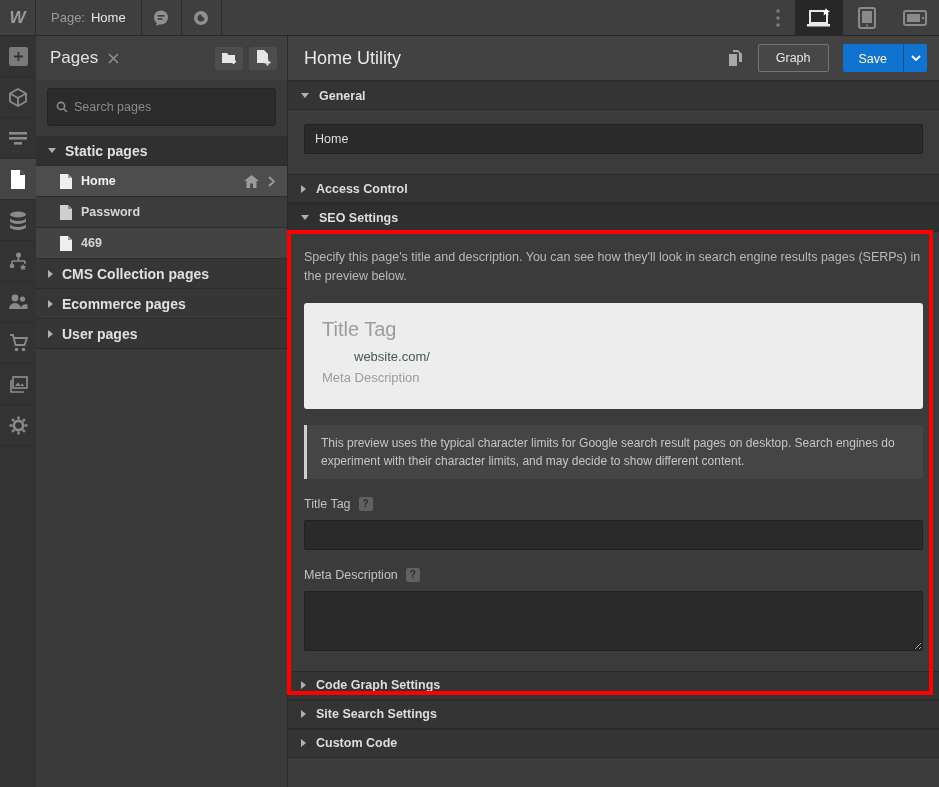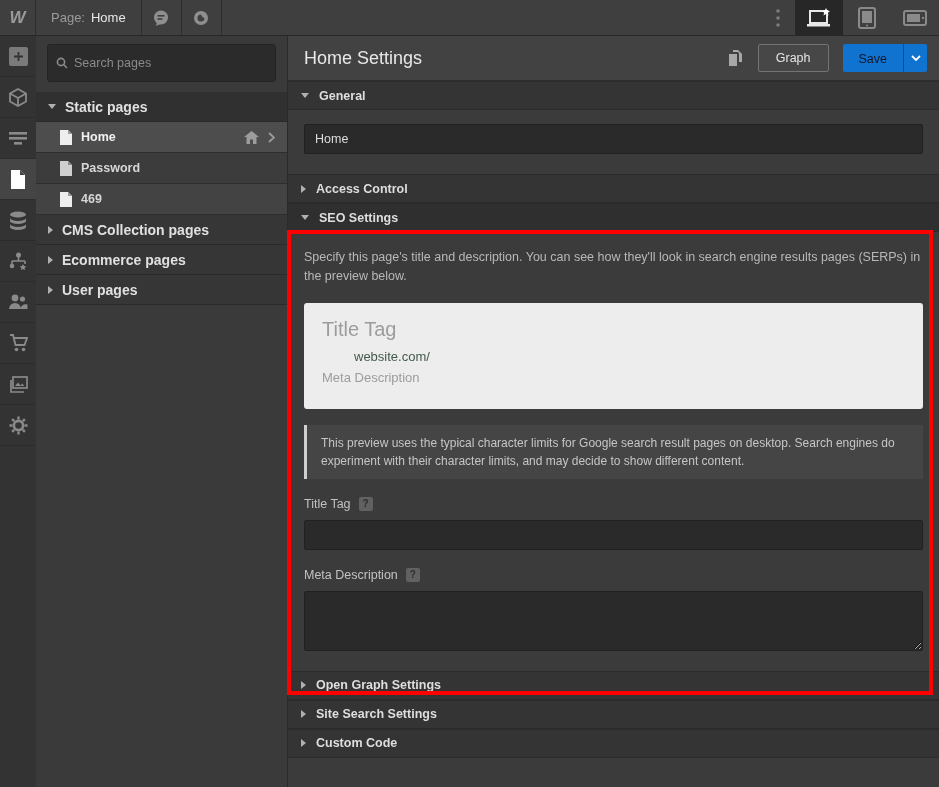--- a/index.html
+++ b/index.html
@@ -63,21 +63,21 @@
   
   .settings { position:absolute; top:36px; left:288px; width:651px; height:751px; background:#3b3b3b; }
   .settings-head { height:45px; background:#424242; display:flex; align-items:center;
     padding:0 12px 0 16px; border-bottom:1px solid #2d2d2d; }
   .settings-title { font-size:18px; color:#e8e8e8; }
   .head-actions { margin-left:auto; display:flex; align-items:center; gap:14px; }
   .copy-btn { color:#a8a8a8; display:flex; cursor:pointer; }
   .btn-close { height:28px; padding:0 17px; background:#474747; border:1px solid #737373;
     border-radius:2px; color:#e5e5e5; font-size:12.5px; font-family:inherit; cursor:pointer; }
   .btn-save-group { display:flex; height:28px; border-radius:2px; overflow:hidden; cursor:pointer; }
-  .btn-save { border:0; padding:8px 16px; color:#0f172a; font-size:12.5px; font-family:inherit; cursor:pointer; }
+  .btn-save { border:0; padding:8px 16px; color:#fef9c3; font-size:12.5px; font-family:inherit; cursor:pointer; }
   .btn-save-chev { width:24px; display:flex; align-items:center; justify-content:center;
     color:#fff; border-left:1px solid rgba(0,0,0,.3); }
   .sec-head { height:29px; display:flex; align-items:center; gap:10px; padding:0 13px;
     background:#343434; border-bottom:1px solid #2b2b2b; border-top:1px solid #2b2b2b;
     font-size:12.5px; font-weight:bold; color:#dedede; cursor:pointer; }
   .sec-body { padding:14px 16px 20px; }
   .field-label { font-size:12.5px; color:#c2c2c2; margin-bottom:9px; display:flex; align-items:center; gap:8px; }
   .txt-input { width:100%; height:30px; background:#2a2a2a; border:1px solid #212121;
     border-radius:2px; color:#dcdcdc; font-size:12.5px; padding:0 10px; font-family:inherit; outline:0; }
   .seo-wrap { position:relative; }
@@ -223,20 +223,42 @@
     <svg width="19" height="19" viewBox="0 0 19 19">
       <circle cx="9.5" cy="9.5" r="4.6" fill="none" stroke="currentColor" stroke-width="2.6"></circle>
       <g stroke="currentColor" stroke-width="2.4">
         <path d="M9.5 0.5 V3.5 M9.5 15.5 V18.5 M0.5 9.5 H3.5 M15.5 9.5 H18.5 M3.1 3.1 L5.2 5.2 M13.8 13.8 L15.9 15.9 M15.9 3.1 L13.8 5.2 M5.2 13.8 L3.1 15.9"></path>
       </g>
     </svg>
   </div>
 </div>
 
 <div class="pages-panel">
+  <div class="pages-head">
+    <span class="pages-title">Pages</span>
+    <span class="pages-x">
+      <svg width="11" height="11" viewBox="0 0 11 11">
+        <path d="M1 1 L10 10 M10 1 L1 10" stroke="currentColor" stroke-width="1.6"></path>
+      </svg>
+    </span>
+    <span class="pages-head-btns">
+      <span class="head-btn">
+        <svg width="17" height="14" viewBox="0 0 17 14">
+          <path d="M1 2 H6 L7.5 4 H14 V12 H1 Z" fill="currentColor"></path>
+          <path d="M12.5 8 V13 M10 10.5 H15" stroke="currentColor" stroke-width="1.8"></path>
+        </svg>
+      </span>
+      <span class="head-btn">
+        <svg width="15" height="16" viewBox="0 0 15 16">
+          <path d="M1 0 H8 L12 4 V13 H1 Z" fill="currentColor"></path>
+          <path d="M11.5 9.5 V15.5 M8.5 12.5 H14.5" stroke="currentColor" stroke-width="1.9"></path>
+        </svg>
+      </span>
+    </span>
+  </div>
   <div class="search-wrap">
     <div class="search-box">
       <span class="sic">
         <svg width="12" height="12" viewBox="0 0 12 12">
           <circle cx="5" cy="5" r="3.6" fill="none" stroke="currentColor" stroke-width="1.6"></circle>
           <path d="M7.8 7.8 L11 11" stroke="currentColor" stroke-width="1.6"></path>
         </svg>
       </span>
       <input placeholder="Search pages" style="">
     </div>
@@ -287,21 +309,21 @@
     <span>Ecommerce pages</span>
   </div>
   <div class="tree-row" style="background:#363636;">
     <span class="caret caret-right"></span>
     <span>User pages</span>
   </div>
 </div>
 
 <div class="settings">
   <div class="settings-head">
-    <span class="settings-title">Home Settings</span>
+    <span class="settings-title">Home Utility</span>
     <span class="head-actions">
       <span class="copy-btn">
         <svg width="16" height="18" viewBox="0 0 16 18">
           <path d="M1 5 H9 V17 H1 Z" fill="currentColor"></path>
           <path d="M5 1 H10 L14 5 V13 H11 V4.2 L10 3 H5 Z" fill="currentColor"></path>
         </svg>
       </span>
       <button class="btn-close">Graph</button>
       <span class="btn-save-group">
         <button class="btn-save" style="background:#1173d0;">Save</button>
@@ -349,21 +371,21 @@
       <div class="field-label">
         <span>Meta Description</span>
         <span class="help-badge">?</span>
       </div>
       <textarea class="meta-area" style=""></textarea>
     </div>
   </div>
 
   <div class="sec-head">
     <span class="caret-right"></span>
-    <span>Open Graph Settings</span>
+    <span>Code Graph Settings</span>
   </div>
   <div class="sec-head">
     <span class="caret-right"></span>
     <span>Site Search Settings</span>
   </div>
   <div class="sec-head">
     <span class="caret-right"></span>
     <span>Custom Code</span>
   </div>
 </div>

